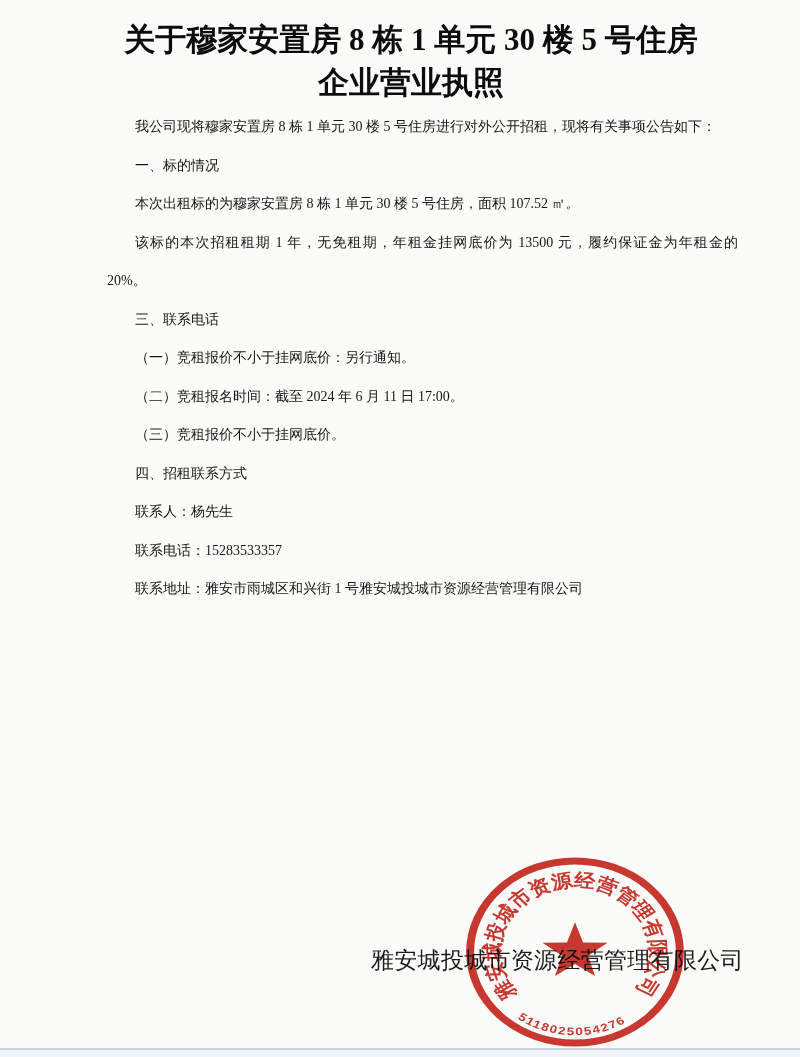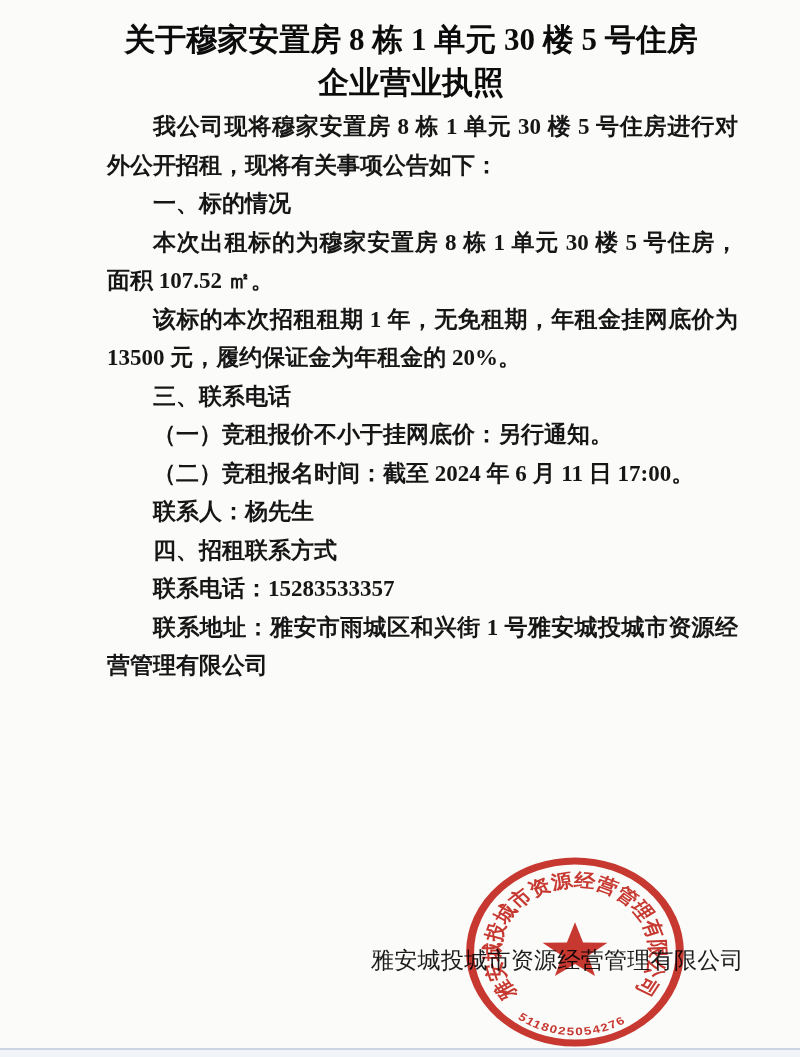--- a/index.html
+++ b/index.html
@@ -21,25 +21,24 @@
     font-size: 31px;
     font-weight: 700;
     line-height: 43px;
     color: #0c0c0c;
   }
   .title .tline { display: block; }
 
   .body-text {
     position: absolute;
     top: 108px; left: 107px; width: 631px;
-    font-size: 23px;
+    font-size: 14px;
     line-height: 38.5px;
     text-align: justify;
     color: #161616;
-    font-weight: bold;
   }
   .body-text p { margin: 0; text-indent: 2em; }
 
   .sig-company {
     position: absolute;
     top: 945px; left: 371px;
     font-size: 23px;
     letter-spacing: 0.3px;
     color: #1b1b1b;
     white-space: nowrap;
@@ -93,22 +92,23 @@
   </h1>
 
   <section class="body-text">
       <p>我公司现将穆家安置房 8 栋 1 单元 30 楼 5 号住房进行对外公开招租，现将有关事项公告如下：</p>
       <p>一、标的情况</p>
       <p>本次出租标的为穆家安置房 8 栋 1 单元 30 楼 5 号住房，面积 107.52 ㎡。</p>
       <p>该标的本次招租租期 1 年，无免租期，年租金挂网底价为 13500 元，履约保证金为年租金的 20%。</p>
       <p>三、联系电话</p>
       <p>（一）竞租报价不小于挂网底价：另行通知。</p>
       <p>（二）竞租报名时间：截至 2024 年 6 月 11 日 17:00。</p>
+      <p>（三）竞租报价不小于挂网底价。</p>
+      <p>四、招租联系方式</p>
       <p>联系人：杨先生</p>
-      <p>四、招租联系方式</p>
       <p>联系电话：15283533357</p>
       <p>联系地址：雅安市雨城区和兴街 1 号雅安城投城市资源经营管理有限公司</p>
     </section>
 
   <div class="sig-company">雅安城投城市资源经营管理有限公司</div>
 
   <div class="seal" style="color: rgb(197, 35, 27);">
     <svg viewBox="0 0 200 200" preserveAspectRatio="none" aria-hidden="true">
       <circle cx="100" cy="100" r="92" fill="none" stroke="currentColor" stroke-width="7"></circle>
       <path id="sealTextArc" d="M 49.4 142.4 A 66 66 0 1 1 150.6 142.4" fill="none"></path>

